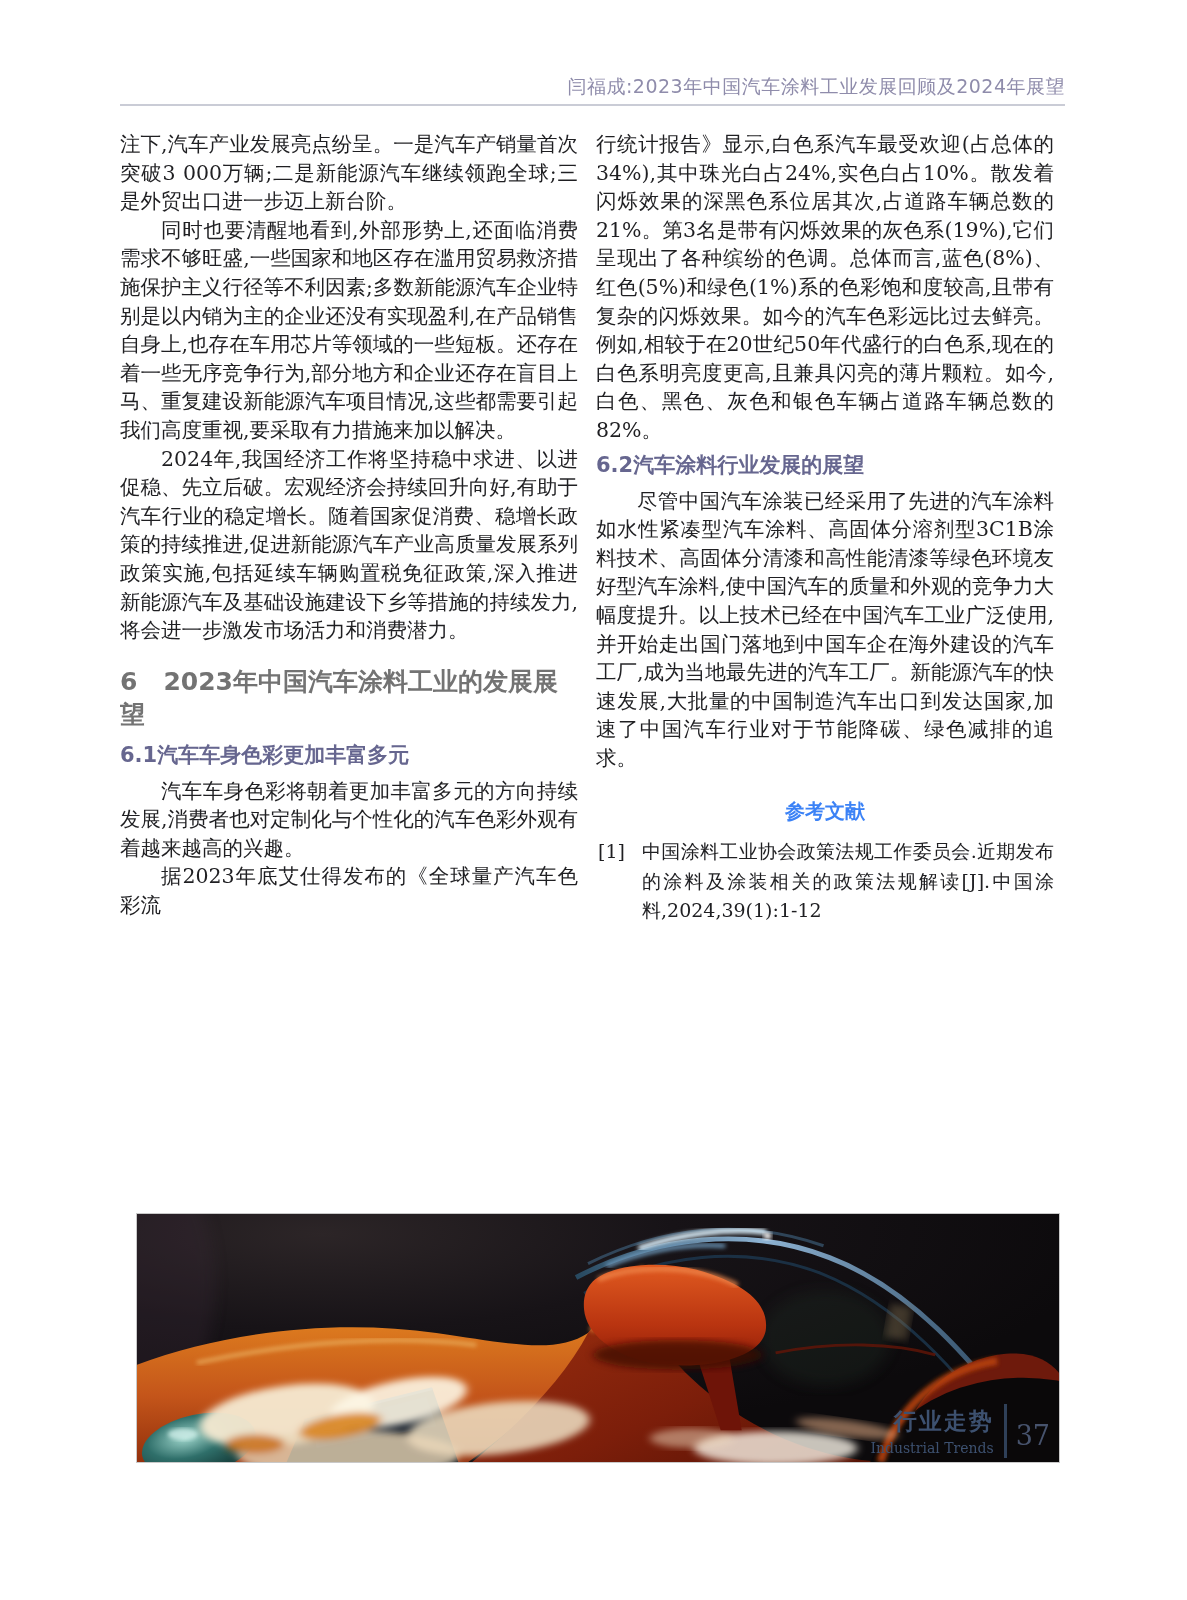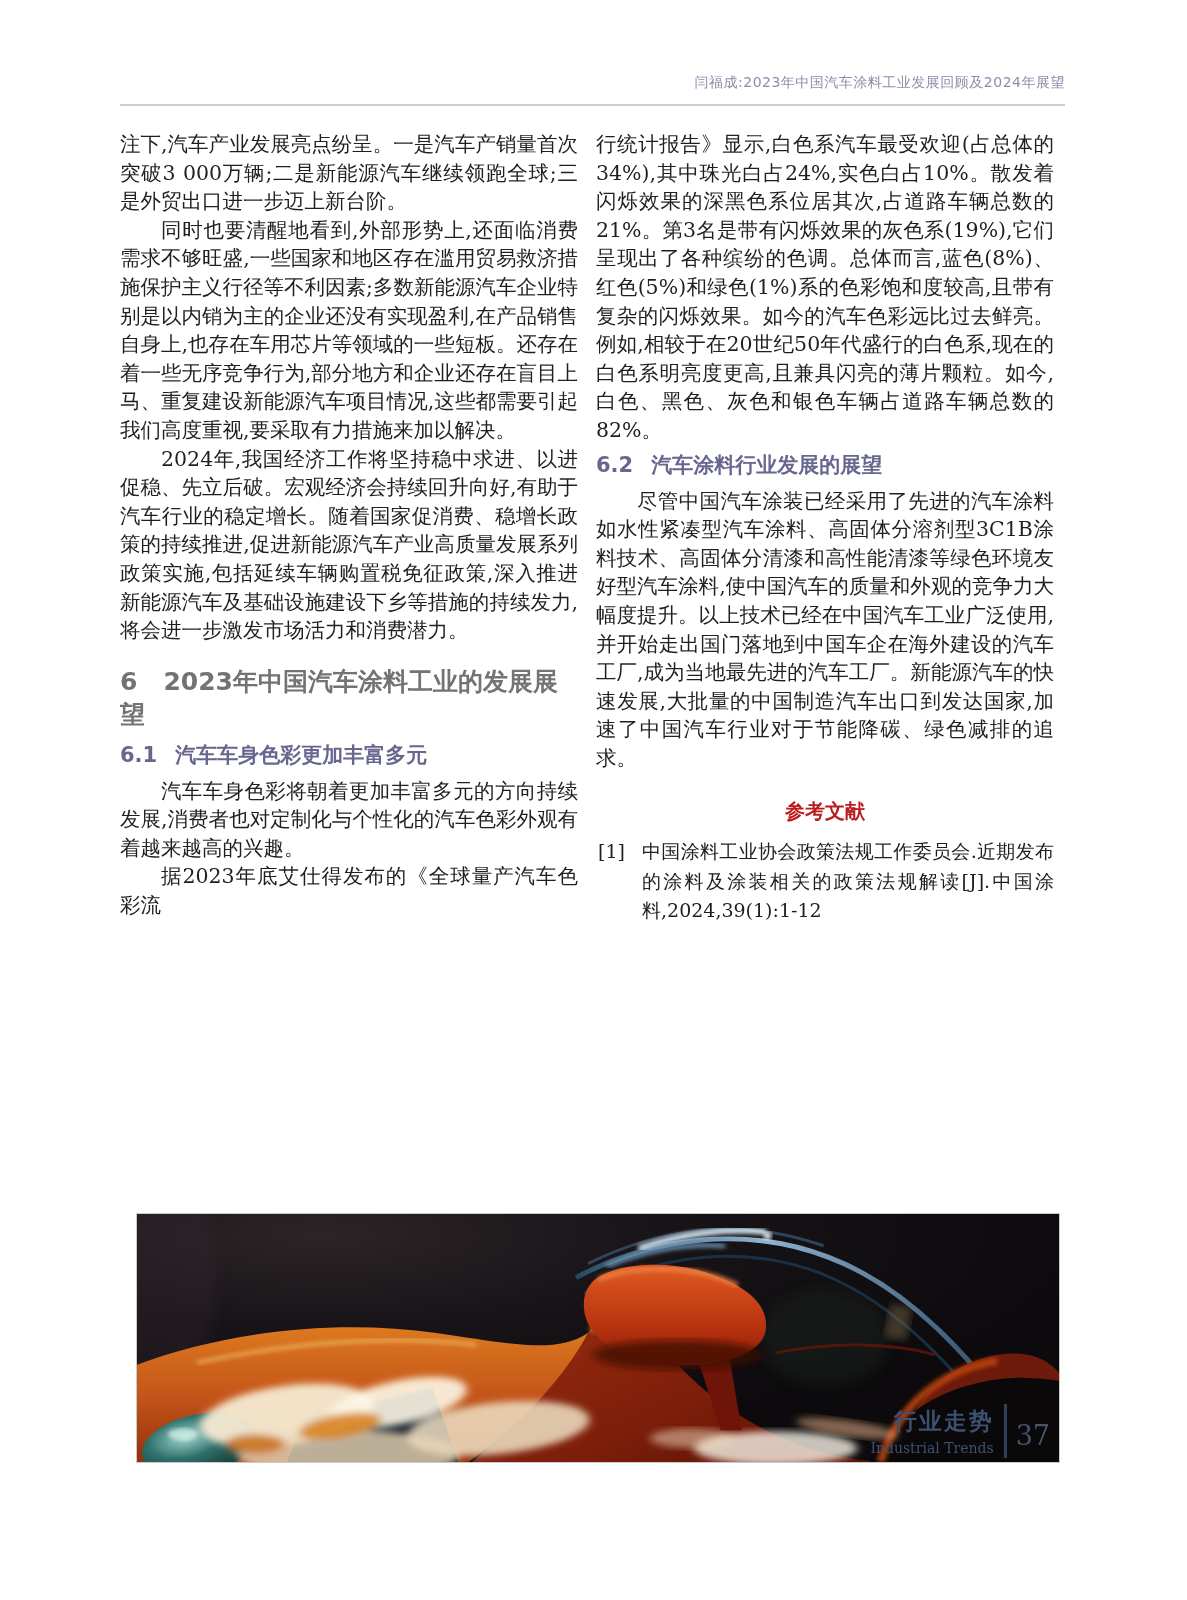--- a/index.html
+++ b/index.html
@@ -9,21 +9,21 @@
     background:#ffffff;
     margin:0 auto;
     overflow:hidden;
     font-family:"DejaVu Serif","Liberation Serif",serif;
     color:#1f1f22;
   }
   
   .running-title{
     position:absolute;top:74px;right:122px;
     font-family:"DejaVu Sans","Liberation Sans",sans-serif;
-    font-size:14px;letter-spacing:.5px;
+    font-size:19px;letter-spacing:.5px;
     color:#8f8cab;
   }
   .header-rule{
     position:absolute;top:104px;left:120px;width:945px;height:2px;
     background:#caccd6;border:none;margin:0;
   }
   
   .columns{
     position:absolute;top:130px;left:120px;width:946px;height:1080px;
     display:flex;gap:18px;overflow:hidden;
@@ -39,26 +39,26 @@
     margin:20px 0 10px 0;
     font-family:"DejaVu Sans","Liberation Sans",sans-serif;
     font-size:25px;font-weight:bold;color:#737373;
   }
   h2.h-main .h-num{margin-right:26px;}
   h3.h-sub{
     margin:2px 0 8px 0;
     font-family:"DejaVu Sans","Liberation Sans",sans-serif;
     font-size:21px;font-weight:bold;color:#66668f;
   }
-  h3.h-sub .h-num{margin-right:18px;}
+  h3.h-sub .h-num{margin-right:0;}
   h3.h-sub.right{margin:6px 0 8px 0;}
   .refs-title{
     margin:26px 0 12px 0;text-align:center;
     font-family:"DejaVu Sans","Liberation Sans",sans-serif;
-    font-size:20px;font-weight:bold;color:#b91c1c;
+    font-size:20px;font-weight:bold;color:#3b82f6;
   }
   .ref-item{
     position:relative;padding-left:46px;
     font-size:19px;line-height:29.5px;text-align:justify;
   }
   .ref-num{position:absolute;left:2px;top:0;}
   
   .photo{
     position:absolute;top:1213px;left:136px;width:924px;height:250px;
     margin:0;border:1px solid #c9c9c9;box-sizing:border-box;

